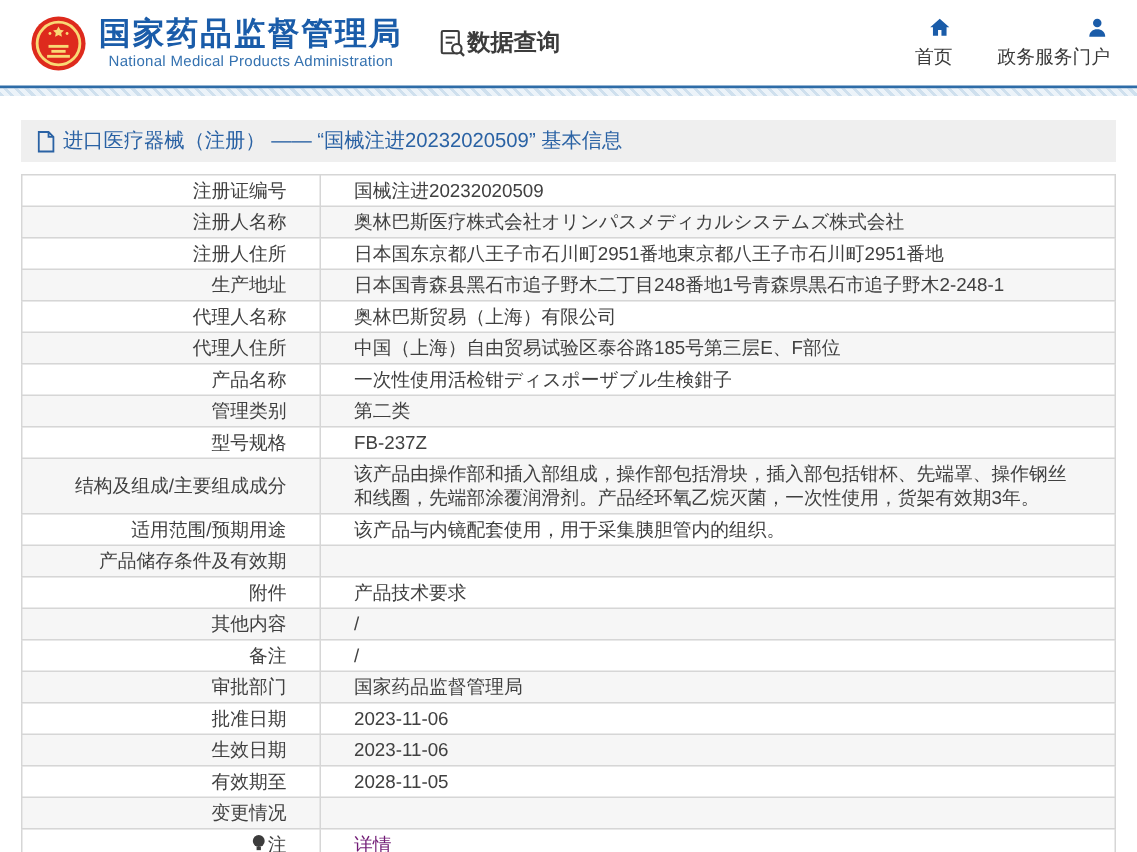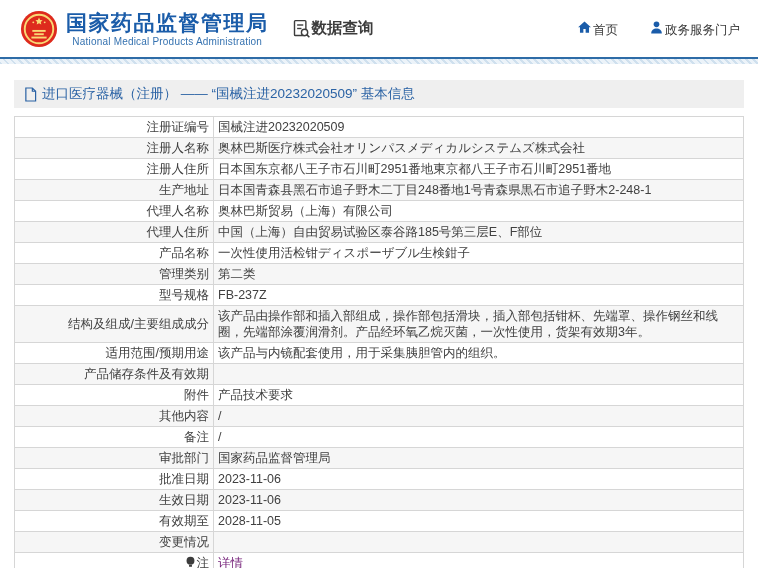--- a/index.html
+++ b/index.html
@@ -9,38 +9,38 @@
   
   .header { height:57px; display:flex; align-items:center; padding:0 18px 0 20px; background:#fff; }
   .emblem { width:38px; height:38px; flex:0 0 38px; }
   .org-block { margin-left:8px; }
   .org-title { font-size:21px; font-weight:bold; color:#1a5ca9; letter-spacing:1.5px; line-height:24px; }
   .org-sub { font-size:10px; color:#3572b0; margin-top:1px; letter-spacing:0.2px;text-align:center; }
   .dq { display:flex; align-items:center; margin-left:22px; cursor:pointer; }
   .dq-icon { width:21px; height:21px; }
   .dq-label { font-size:15.5px; color:#3c3c3c; margin-left:0; font-weight:bold; }
   .nav-right { margin-left:auto; display:flex; gap:30px; }
-  .nav-item { display:flex; align-items:flex-start; cursor:pointer; }
+  .nav-item { display:flex; flex-direction:column; align-items:flex-end; cursor:pointer; }
   .nav-item svg { width:17px; height:17px; }
   .nav-label { font-size:12.5px; color:#3a3a3a; margin-top:3px; white-space:nowrap; }
 
   
   .top-line { height:2px; background:#2e6ca7; }
   .hatch { height:5px;
     background:repeating-linear-gradient(45deg,#cfe0ee 0 2px,#ecf3f9 2px 5px); }
 
   
   .main { width:730px; margin:16px auto 0; }
   .breadcrumb { height:28px; background:#efefef; display:flex; align-items:center;
     padding-left:10px; }
   .breadcrumb-icon { width:13px; height:15px; margin-right:5px; }
   .breadcrumb-text { font-size:13.5px; color:#2a62a4; }
 
   table.info { width:730px; border-collapse:collapse; margin-top:8px; table-layout:fixed; }
-  table.info td { border:1px solid #d6d6d6; padding:2px 4px; font-size:12.5px;
+  table.info td { border:1px solid #d6d6d6; padding:2px 22px; font-size:12.5px;
     line-height:16px; color:#404040; vertical-align:middle; word-break:break-all; }
   table.info td.lbl { width:199px; text-align:right; }
   table.info td.val { text-align:left; }
   table.info tr:nth-child(even) { background:#f6f6f6; }
   a.detail-link { color:#701a75; text-decoration:none; cursor:pointer; }
   .note-ic { display:inline-block; vertical-align:-1px; margin-right:2px; }
 </style>
 </head>
 <body>
 

